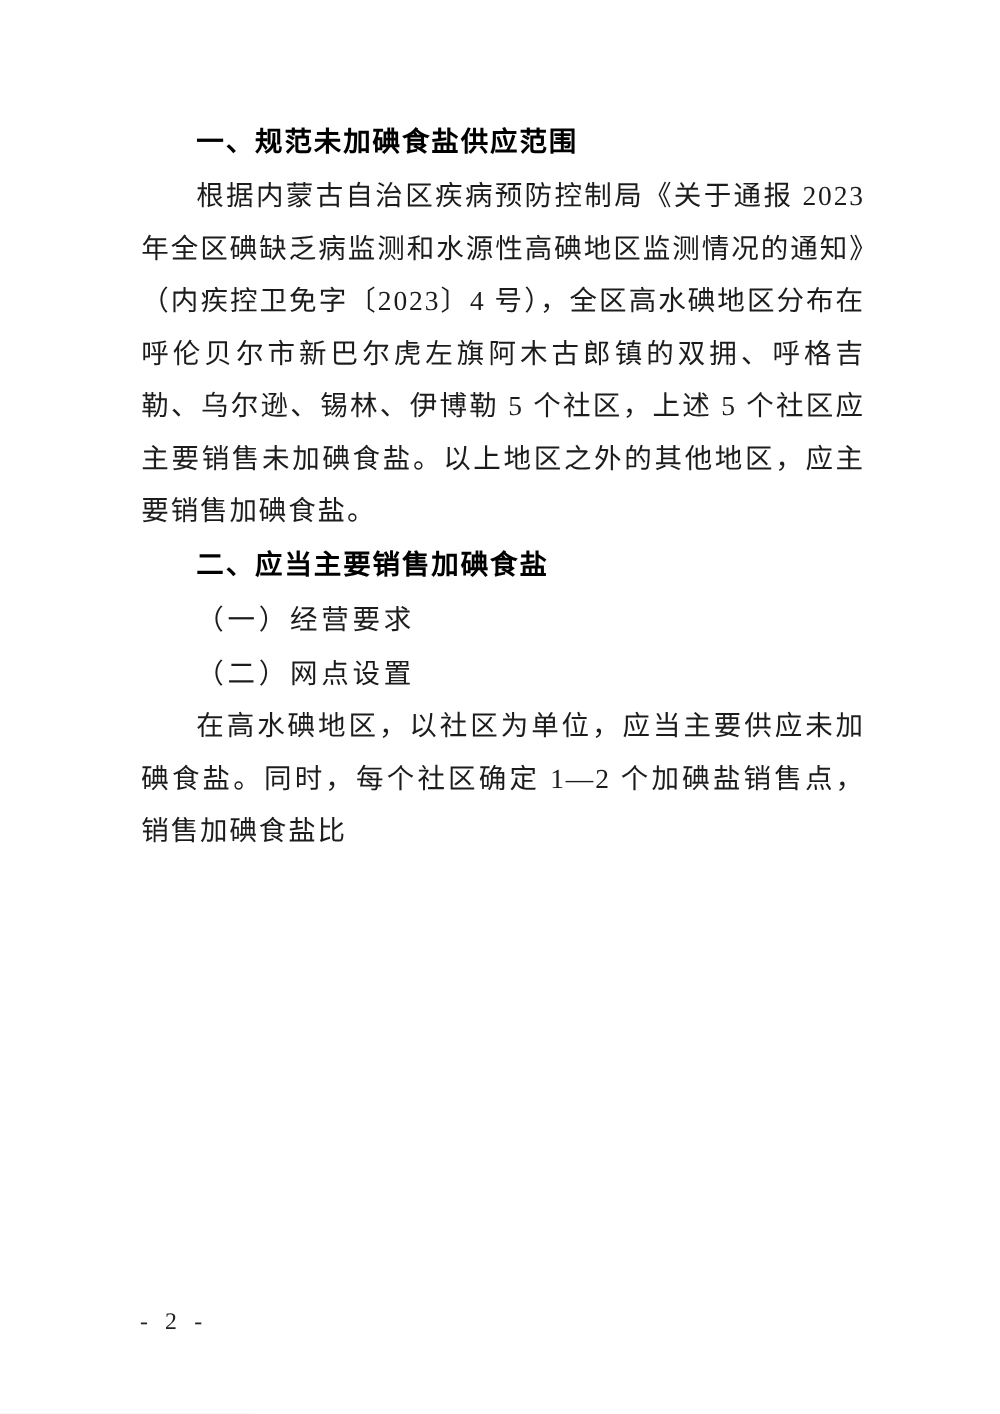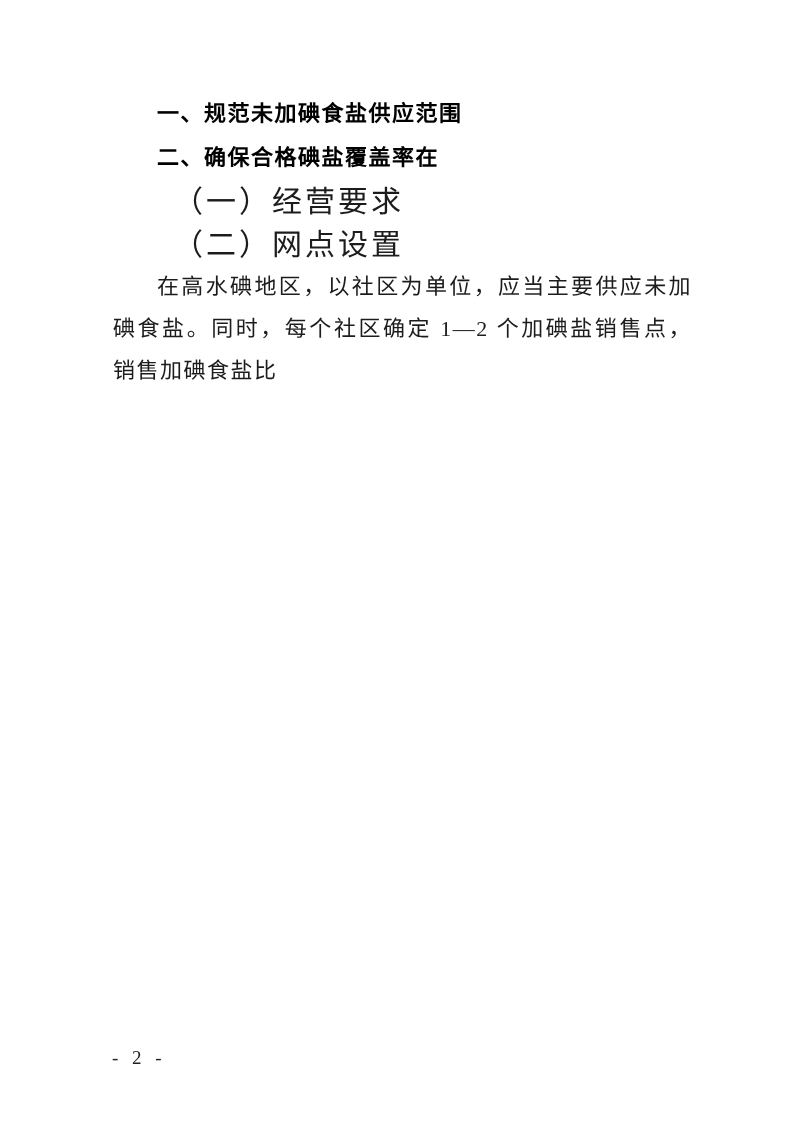--- a/index.html
+++ b/index.html
@@ -40,21 +40,21 @@
     font-size: 22px;
     line-height: 44px;
     letter-spacing: 1.5px;
     text-indent: 2em;
     color: #000000;
   }
   h3.sub-heading {
     margin: 0;
     font-family: "Liberation Serif", serif;
     font-weight: normal;
-    font-size: 30px;
+    font-size: 22px;
     line-height: 43px;
     letter-spacing: 3px;
     text-indent: 2em;
     color: #1c1c1c;
   }
   .page-footer {
     position: absolute;
     left: 112px;
     top: 1046px;
     font-family: "Liberation Serif", serif;
@@ -67,22 +67,23 @@
 </style>
 </head>
 <body>
 
 <div class="page">
   <div class="content">
 
     <h2 class="sec-heading">一、规范未加碘食盐供应范围</h2>
 
 
+    <p>根据内蒙古自治区疾病预防控制局《关于通报 2023 年全区碘缺乏病监测和水源性高碘地区监测情况的通知》（内疾控卫免字〔2023〕4 号），全区高水碘地区分布在呼伦贝尔市新巴尔虎左旗阿木古郎镇的双拥、呼格吉勒、乌尔逊、锡林、伊博勒 5 个社区，上述 5 个社区应主要销售未加碘食盐。以上地区之外的其他地区，应主要销售加碘食盐。</p>
 
-    <h2 class="sec-heading">二、确保合格碘盐覆盖率在</h2>
+    <h2 class="sec-heading">二、应当主要销售加碘食盐</h2>
 
     <h3 class="sub-heading">（一）经营要求</h3>
 
 
     <h3 class="sub-heading">（二）网点设置</h3>
 
     <p>在高水碘地区，以社区为单位，应当主要供应未加碘食盐。同时，每个社区确定 1—2 个加碘盐销售点，销售加碘食盐比</p>
 
   </div>
 

